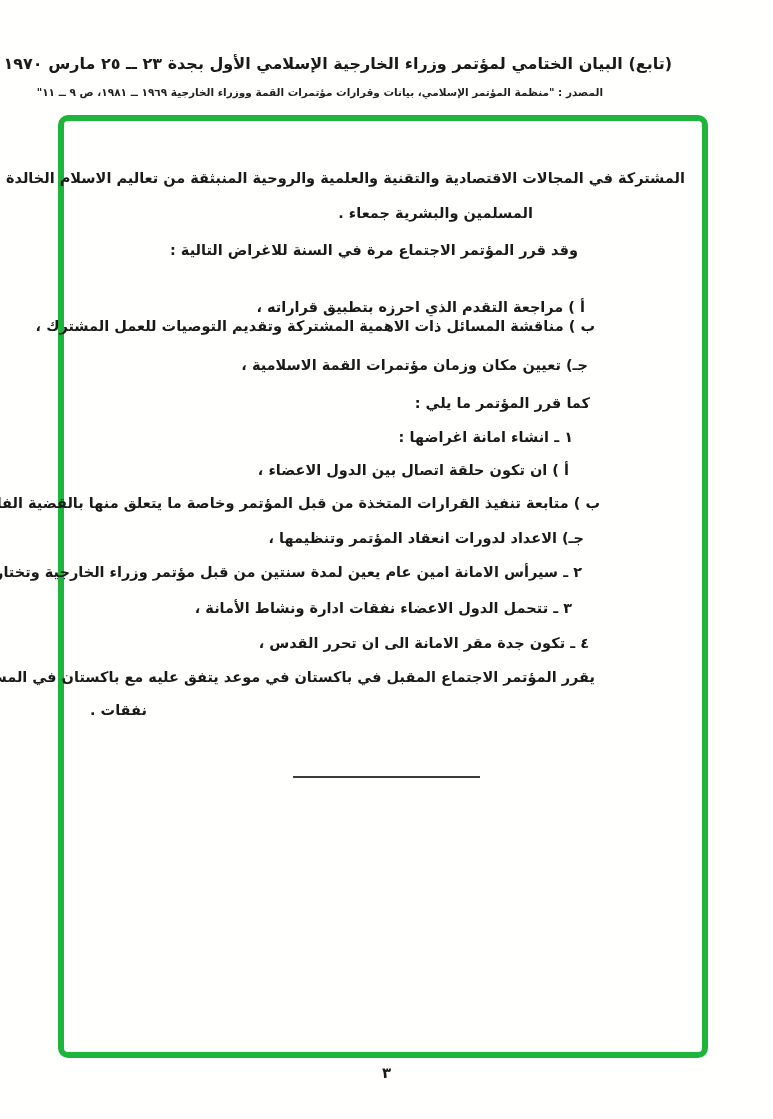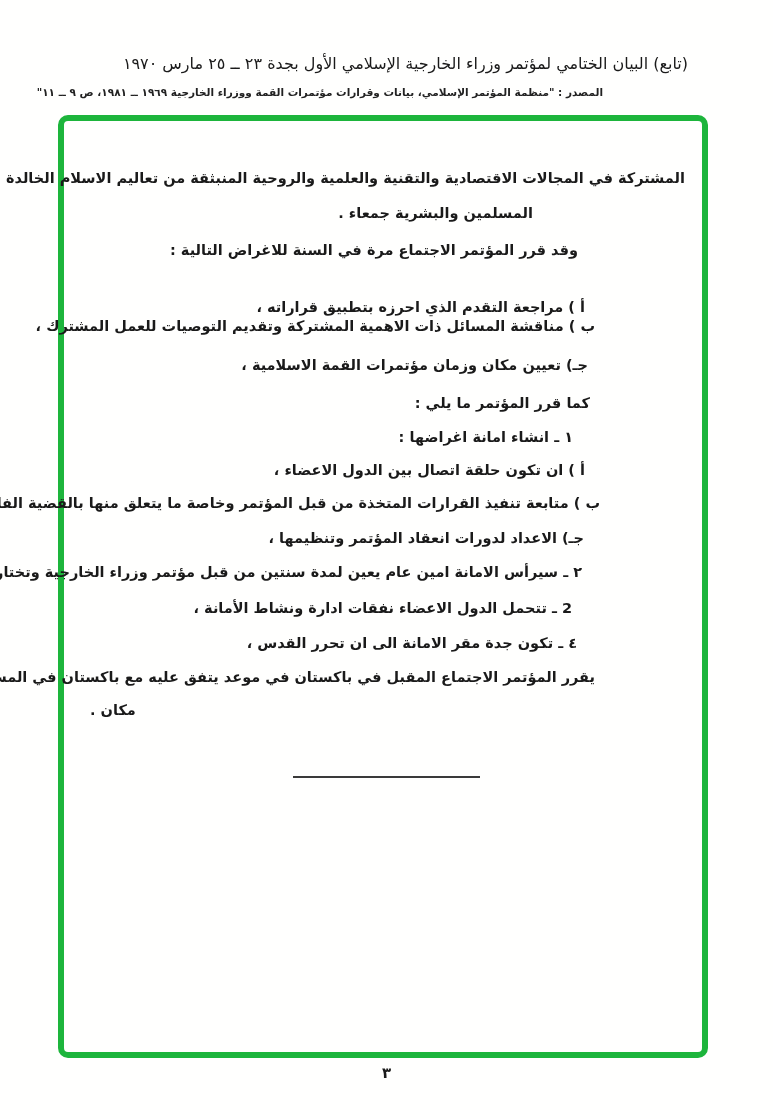--- a/index.html
+++ b/index.html
@@ -6,21 +6,21 @@
   .page{
     position:relative;
     width:773px;height:1119px;
     background:#fffffe;
     font-family:"DejaVu Sans", sans-serif;
     color:var(--ink,#1a1a1a);
     overflow:hidden;
   }
   
   .hline{position:absolute;white-space:nowrap;direction:rtl;unicode-bidi:plaintext;}
-  .h1{top:54px;right:85px;font-size:16px;font-weight:400;letter-spacing:0;}
+  .h1{top:54px;right:101px;font-size:16px;font-weight:700;letter-spacing:0;}
   .h2{top:86px;right:170px;font-size:10.5px;font-weight:700;color:#222;}
   
   .greenbox{
     position:absolute;left:58px;top:115px;width:650px;height:943px;
     border:6px solid var(--accent,#1db53c);
     border-radius:10px;
     box-sizing:border-box;
     background:transparent;
   }
   
@@ -29,26 +29,26 @@
     font-size:14.5px;font-weight:700;line-height:22px;color:var(--ink,#1a1a1a);
   }
   .l0{top:167px;right:88px;}
   .l1{top:202px;right:240px;}
   .l2{top:239px;right:195px;}
   .l3{top:296px;right:188px;}
   .l4{top:315px;right:178px;}
   .l5{top:354px;right:185px;margin-left:40px;}
   .l6{top:392px;right:183px;margin-left:8px;}
   .l7{top:426px;right:200px;text-align:right;}
-  .l8{top:459px;right:188px;}
+  .l8{top:459px;right:204px;}
   .l9{top:492px;right:173px;}
   .l10{top:527px;right:189px;}
   .l11{top:561px;right:191px;}
   .l12{top:597px;right:201px;}
-  .l13{top:632px;right:196px;}
+  .l13{top:632px;right:184px;}
   .l14{top:666px;right:178px;}
   .l15{top:699px;right:auto;left:90px;}
   .divider{
     position:absolute;top:776px;left:293px;width:187px;height:2px;
     background:#3a3a3a;
   }
   .pagenum{
     position:absolute;top:1064px;left:0;width:773px;
     text-align:center;font-size:15px;font-weight:700;direction:rtl;
   }
@@ -70,23 +70,23 @@
     <div class="bl l2">وقد قرر المؤتمر الاجتماع مرة في السنة للاغراض التالية :</div>
     <div class="bl l3">أ ) مراجعة التقدم الذي احرزه بتطبيق قراراته ،</div>
     <div class="bl l4">ب ) مناقشة المسائل ذات الاهمية المشتركة وتقديم التوصيات للعمل المشترك ،</div>
     <div class="bl l5">جـ) تعيين مكان وزمان مؤتمرات القمة الاسلامية ،</div>
     <div class="bl l6">كما قرر المؤتمر ما يلي :</div>
     <div class="bl l7">١ ـ انشاء امانة اغراضها :</div>
     <div class="bl l8">أ ) ان تكون حلقة اتصال بين الدول الاعضاء ،</div>
     <div class="bl l9">ب ) متابعة تنفيذ القرارات المتخذة من قبل المؤتمر وخاصة ما يتعلق منها بالقضية الفلسطينية ، .</div>
     <div class="bl l10">جـ) الاعداد لدورات انعقاد المؤتمر وتنظيمها ،</div>
     <div class="bl l11">٢ ـ سيرأس الامانة امين عام يعين لمدة سنتين من قبل مؤتمر وزراء الخارجية وتختاره ماليزيا ،</div>
-    <div class="bl l12">2 ـ تتحمل الدول الاعضاء نفقات ادارة ونشاط الأمانة ،</div>
+    <div class="bl l12">٣ ـ تتحمل الدول الاعضاء نفقات ادارة ونشاط الأمانة ،</div>
     <div class="bl l13">٤ ـ تكون جدة مقر الامانة الى ان تحرر القدس ،</div>
     <div class="bl l14">يقرر المؤتمر الاجتماع المقبل في باكستان في موعد يتفق عليه مع باكستان في المستقبل في غضون هذا</div>
-    <div class="bl l15">مكان .</div>
+    <div class="bl l15">نفقات .</div>
   </div>
 
   <div class="divider"></div>
 
   <div class="pagenum">٣</div>
 
 </div>
 
 </body></html>

